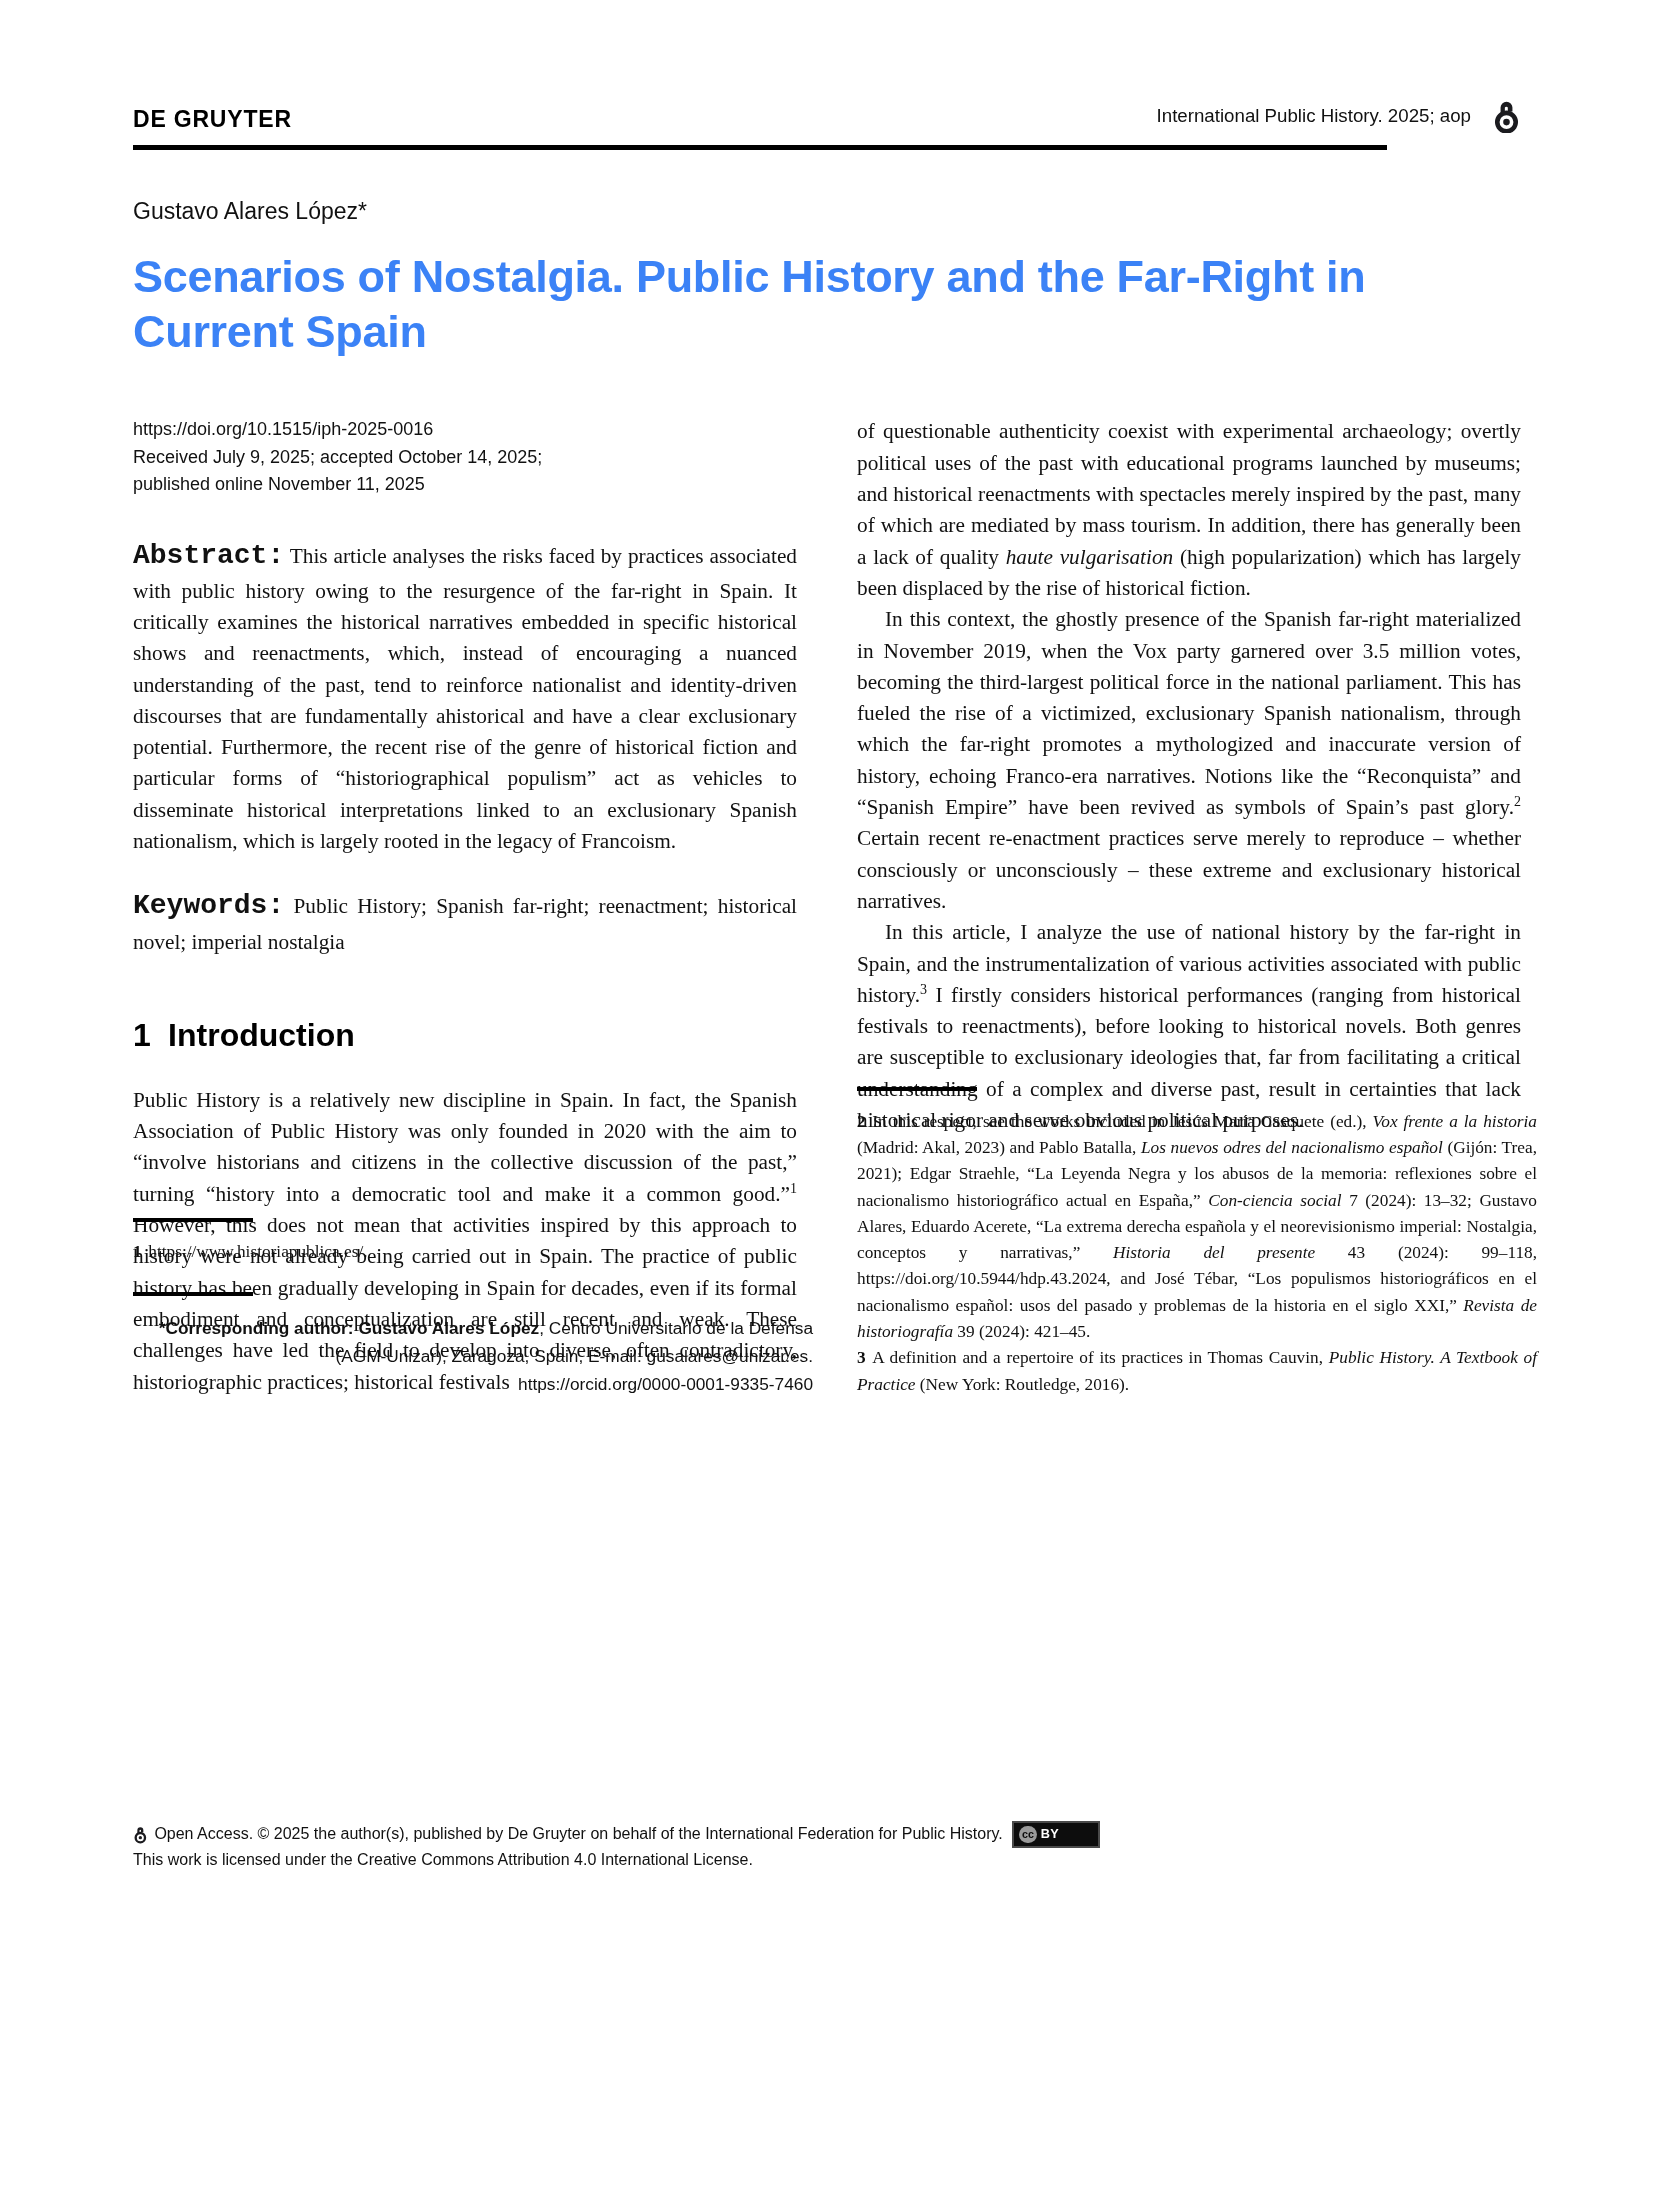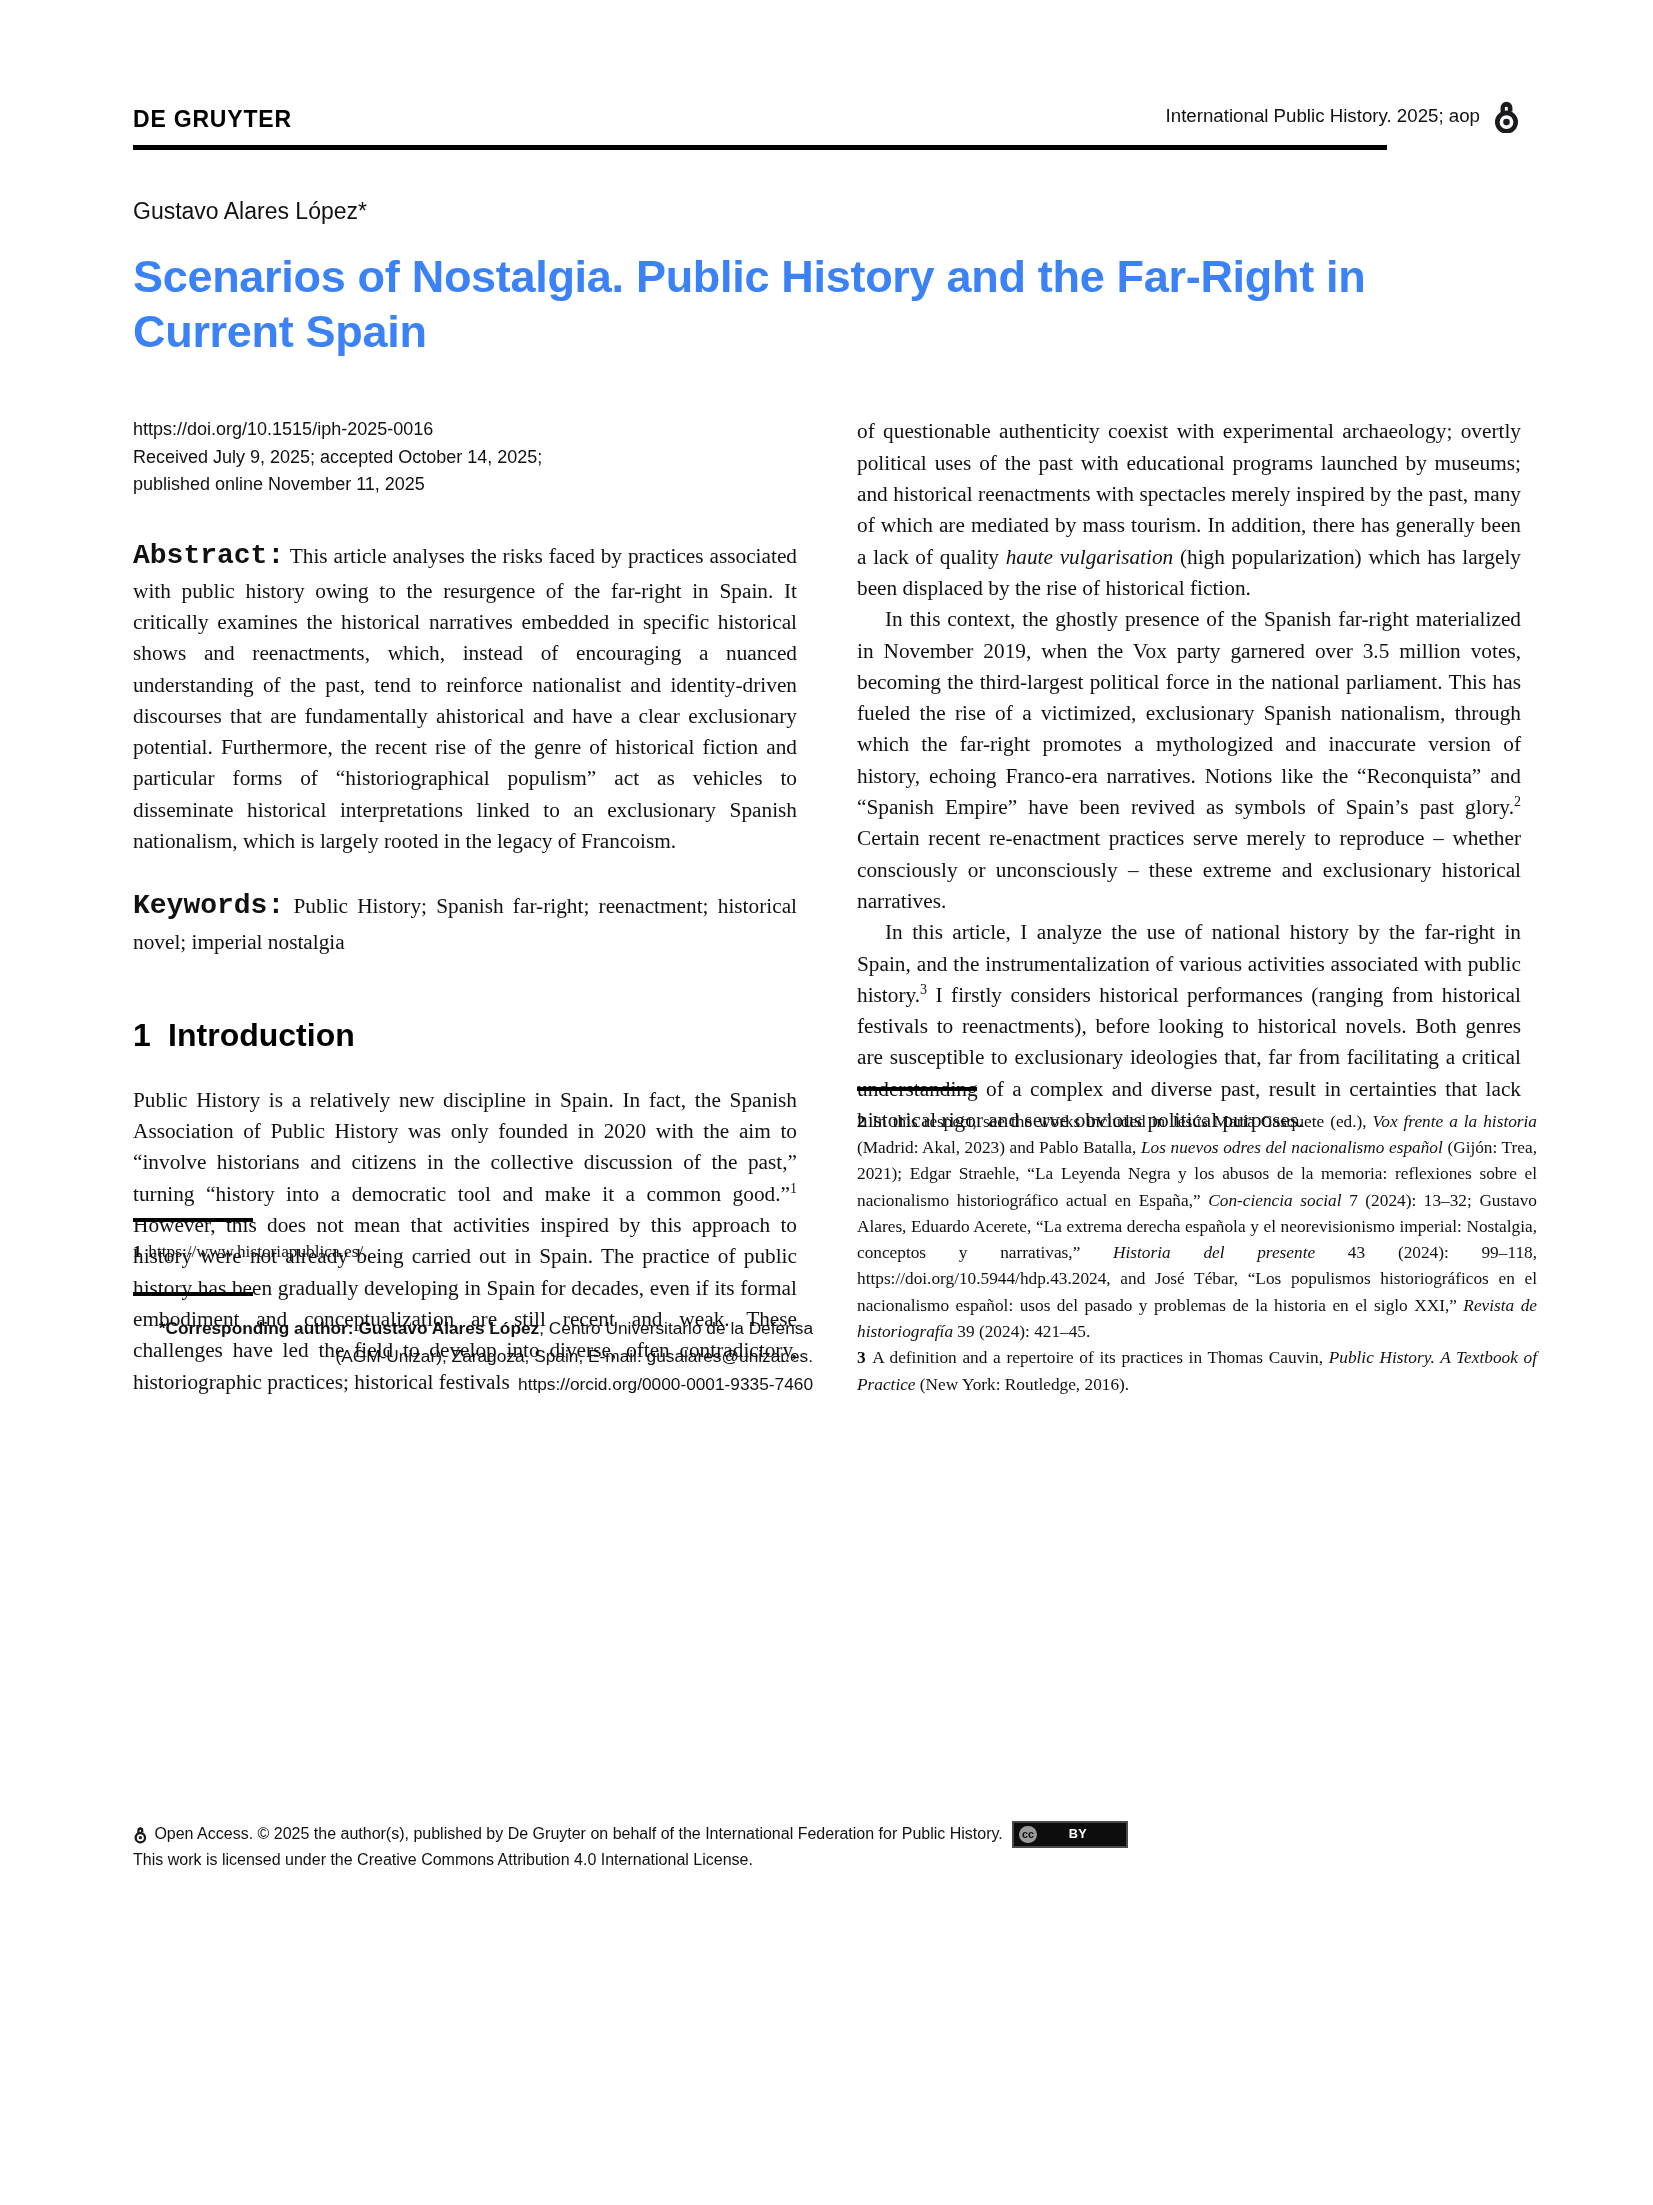--- a/index.html
+++ b/index.html
@@ -30,21 +30,21 @@
   .publisher-logo {
     font-family: "Liberation Sans", sans-serif;
     font-weight: bold;
     font-size: 23px;
     letter-spacing: 0.8px;
     color: #000000;
   }
   .runhead-right {
     display: flex;
     align-items: center;
-    gap: 12px;
+    gap: 21px;
   }
   .journal-line {
     font-family: "Liberation Sans", sans-serif;
     font-size: 18.7px;
     color: #111111;
   }
   .oa-icon {
     width: 29px;
     height: 35px;
     display: block;
@@ -196,21 +196,20 @@
   .cc-badge {
     display: inline-flex;
     align-items: center;
     background: #0d0d0d;
     border: 2px solid #4a4a4a;
     height: 23px;
     margin: 0 9.3px;
     padding: 0 4px 0 1.3px;
     vertical-align: middle;
     flex: none;
-    gap: 28px;
   }
   .cc-circle {
     width: 17.3px;
     height: 17.3px;
     border-radius: 50%;
     background: #9a9a9a;
     color: #0d0d0d;
     font-family: "Liberation Sans", sans-serif;
     font-weight: bold;
     font-size: 10.7px;

